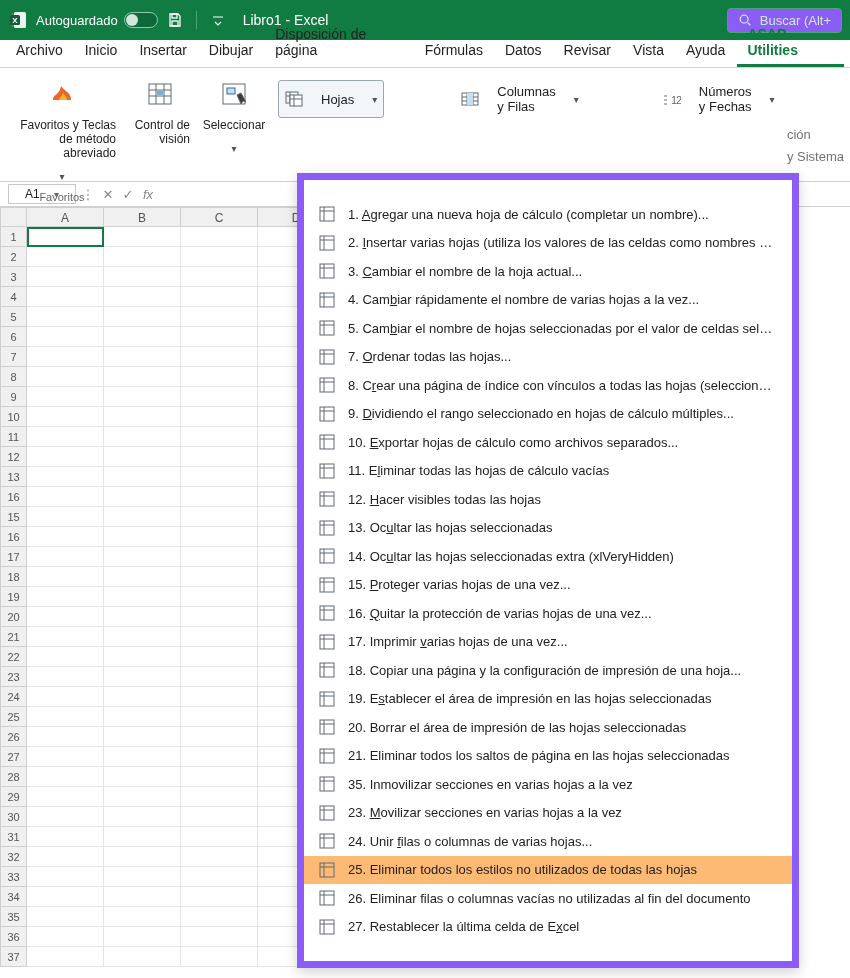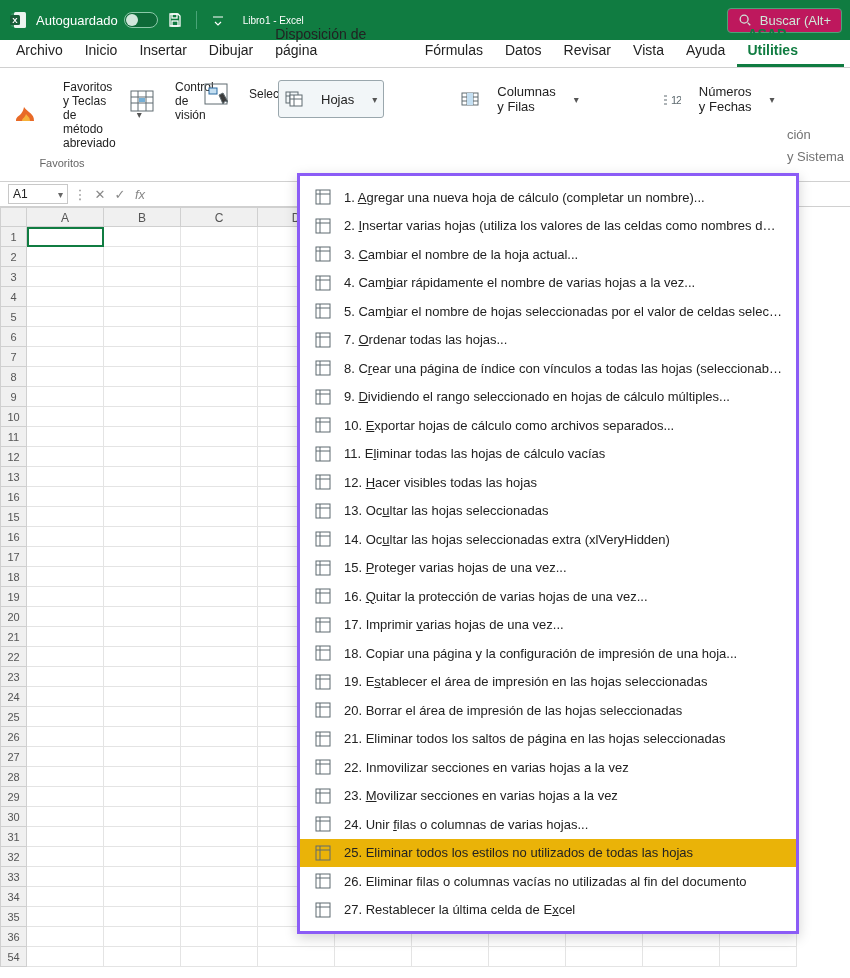--- a/index.html
+++ b/index.html
@@ -4,56 +4,56 @@
 <style>
 *{box-sizing:border-box;margin:0;padding:0;font-family:"Segoe UI",Arial,sans-serif}
 body{width:850px;height:978px;background:#fff;overflow:hidden;font-size:13px;color:#222}
 .titlebar{height:40px;background:#107c41;display:flex;align-items:center;color:#fff;padding:0 8px;gap:8px}
 .titlebar .xl-icon{display:flex;align-items:center}
 .titlebar .autosave{display:flex;align-items:flex-end;gap:6px;font-size:13px}
 .toggle{width:34px;height:16px;border-radius:8px;border:1px solid #8bc9a9;background:#0d6a38;position:relative;cursor:pointer}
 .toggle::after{content:"";width:12px;height:12px;border-radius:50%;background:#d0e7db;position:absolute;top:1px;left:1.5px}
 .qat-icon{width:18px;height:18px;display:inline-flex;align-items:center;justify-content:center;color:#fff}
 .qat-sep{width:1px;height:18px;background:#4aa478;margin:0 4px}
-.wintitle{margin-left:8px;font-size:10px;color:#fff}
-.search{margin-left:auto;display:flex;align-items:center;gap:8px;background:#be185d;border:1px solid #4aa478;border-radius:4px;padding:4px 10px;color:#cfe8d9;font-size:13px}
+.wintitle{margin-left:8px;font-size:14px;color:#fff}
+.search{margin-left:auto;display:flex;align-items:center;gap:8px;background:#8b5cf6;border:1px solid #4aa478;border-radius:4px;padding:4px 10px;color:#cfe8d9;font-size:13px}
 .tabs{height:28px;background:#fff;border-bottom:1px solid #d0d0d0;display:flex;align-items:flex-end;gap:2px;padding:0 6px}
 .tab{padding:5px 10px 6px;font-size:14px;cursor:pointer;border-bottom:3px solid transparent}
 .tab.active{border-bottom:3px solid #107c41;color:#107c41;font-weight:600}
 .ribbon{height:114px;background:#fff;border-bottom:1px solid #d0d0d0;display:flex;align-items:flex-start;padding:4px 8px 0;gap:14px;position:relative}
 .rgroup{display:flex;flex-direction:column;align-items:center;gap:3px;padding-top:8px}
-.rgroup .big{display:flex;flex-direction:row;align-items:center;width:108px;cursor:pointer;text-align:left;gap:21px;font-size:12px;line-height:14px}
+.rgroup .big{display:flex;flex-direction:column;align-items:center;width:108px;cursor:pointer;text-align:right;gap:10px;font-size:12px;line-height:14px}
 .rgroup .big.small{width:60px}
 .rgroup .big .ic{width:36px;height:28px;display:flex;align-items:center;justify-content:center}
 .group-label{font-size:11px;color:#666;margin-top:4px}
 .ribbon-right{display:flex;flex-direction:column;gap:8px;padding-top:8px;flex:1;margin-left:0}
 .dd-row{display:flex;gap:70px}
 .dd{display:inline-flex;align-items:center;gap:18px;font-size:13px;cursor:pointer;border:1px solid transparent;padding:3px 6px;border-radius:3px}
 .dd.open{border:1px solid #9aa7ad;background:#f2f6f8}
 .dd svg{flex-shrink:0}
 .chev{font-size:10px;color:#555}
 .ribbon-trail{position:absolute;right:6px;top:56px;font-size:13px;color:#737373;text-align:left;line-height:22px}
 .formulabar{height:25px;border-bottom:1px solid #d0d0d0;display:flex;align-items:center;gap:4px;padding:0 8px}
-.namebox{width:60px;height:20px;border:1px solid #c8c8c8;background:#fff;padding:0 4px;font-size:12px;display:flex;align-items:center;justify-content:space-between}
+.namebox{width:68px;height:20px;border:1px solid #c8c8c8;background:#fff;padding:0 16px;font-size:12px;display:flex;align-items:center;justify-content:space-between}
 .namebox .nbchev{font-size:10px;color:#666}
 .fb-icon{color:#888;width:16px;text-align:center}
 .grid{display:flex;height:calc(100% - 207px)}
 .rowhdrs{display:flex;flex-direction:column;width:27px}
 .corner{height:20px;border:1px solid #d0d0d0;background:#f0f0f0}
 .rh{height:20px;border:1px solid #d0d0d0;border-top:none;background:#f0f0f0;font-size:11px;text-align:center;line-height:20px;color:#555}
 .cols{display:flex;flex-direction:column;flex:1}
 .colhdrs{display:flex;height:20px}
 .ch{width:77px;border:1px solid #d0d0d0;border-left:none;background:#f0f0f0;font-size:12px;text-align:center;line-height:20px;color:#555}
 .cells{display:flex;flex-direction:column}
 .crow{display:flex;height:20px}
 .cell{width:77px;border-right:1px solid #e4e4e4;border-bottom:1px solid #e4e4e4}
 .cell.sel{border:2px solid #107c41;width:77px;height:20px}
-.dropdown{position:absolute;top:105px;left:297px;width:502px;background:#fff;border:3px solid #8b5cf6;box-shadow:0 4px 12px rgba(0,0,0,.18);z-index:10;padding:7px 0}
+.dropdown{position:absolute;top:105px;left:297px;width:502px;background:#fff;border:7px solid #8b5cf6;box-shadow:0 4px 12px rgba(0,0,0,.18);z-index:10;padding:20px 0}
 .mitem{display:flex;align-items:center;gap:12px;height:28.5px;padding:0 14px;font-size:13px;cursor:pointer}
-.mitem.hov{background:#eab308}
+.mitem.hov{background:#fdba74}
 .mitem .mic{width:18px;height:18px;display:inline-flex;align-items:center;justify-content:center;flex-shrink:0}
 .mitem .mtxt{white-space:nowrap;overflow:hidden;text-overflow:ellipsis}
 .u{text-decoration:underline}
 </style>
 </head>
 <body>
 
 <div class="titlebar">
   <span class="xl-icon">
     <svg width="20" height="20" viewBox="0 0 20 20">
@@ -371,21 +371,21 @@
         </span>
         <span class="mtxt">21. Eliminar todos los saltos de página en las hojas seleccionadas</span>
       </div>
       <div class="mitem">
         <span class="mic">
           <svg width="16" height="16" viewBox="0 0 16 16" stroke="#5f6b70" fill="none" stroke-width="1">
             <rect x="1" y="1" width="14" height="14"></rect>
             <path d="M1 5h14M5 1v14"></path>
           </svg>
         </span>
-        <span class="mtxt">22. Inmovilizar secciones en varias hojas a la vez</span>
+        <span class="mtxt">35. Inmovilizar secciones en varias hojas a la vez</span>
       </div>
       <div class="mitem">
         <span class="mic">
           <svg width="16" height="16" viewBox="0 0 16 16" stroke="#5f6b70" fill="none" stroke-width="1">
             <rect x="1" y="1" width="14" height="14"></rect>
             <path d="M1 5h14M5 1v14"></path>
           </svg>
         </span>
         <span class="mtxt">23. <span class="u">M</span>ovilizar secciones en varias hojas a la vez</span>
       </div>
@@ -472,21 +472,21 @@
       <div class="rh">27</div>
       <div class="rh">28</div>
       <div class="rh">29</div>
       <div class="rh">30</div>
       <div class="rh">31</div>
       <div class="rh">32</div>
       <div class="rh">33</div>
       <div class="rh">34</div>
       <div class="rh">35</div>
       <div class="rh">36</div>
-      <div class="rh">54</div>
+      <div class="rh">37</div>
     </div>
   <div class="cols">
     <div class="colhdrs" id="colhdrs">
         <div class="ch">A</div>
         <div class="ch">B</div>
         <div class="ch">C</div>
         <div class="ch">D</div>
         <div class="ch">E</div>
         <div class="ch">F</div>
         <div class="ch">G</div>

